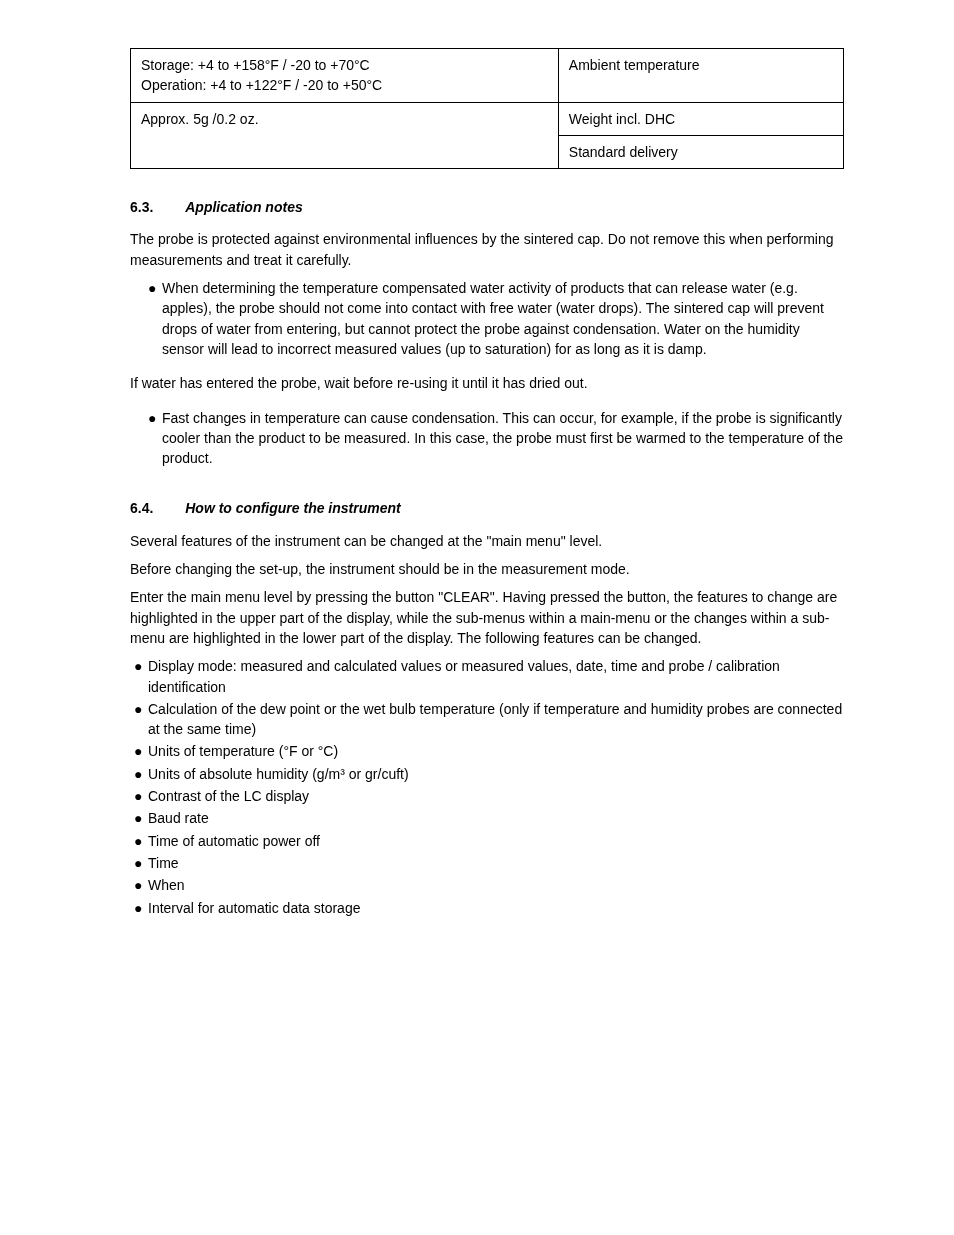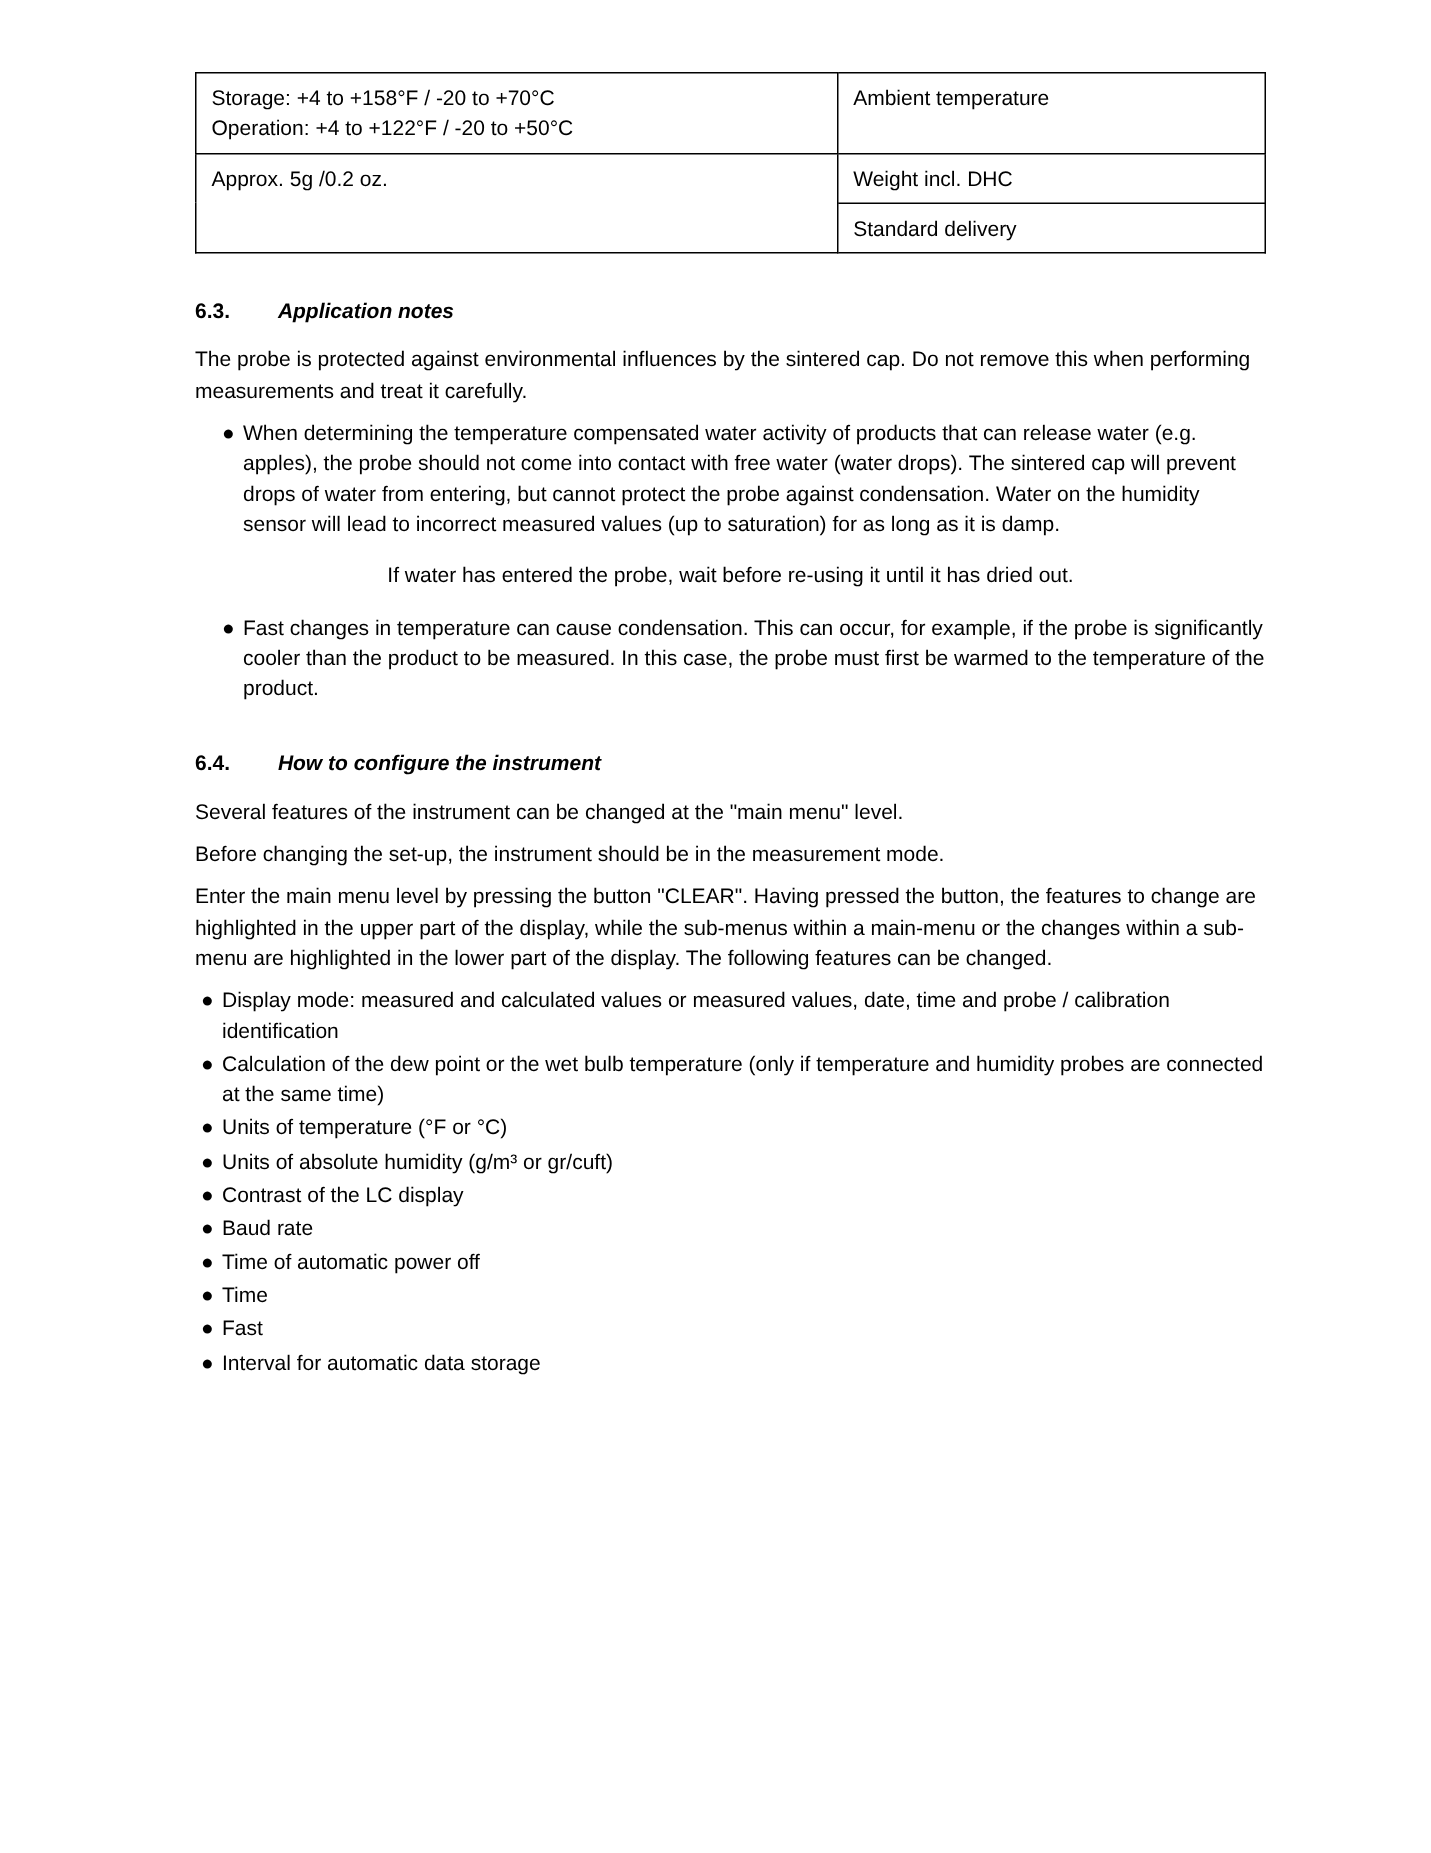--- a/index.html
+++ b/index.html
@@ -27,21 +27,21 @@
     border: 1px solid #000;
     padding: 6px 10px;
     vertical-align: top;
   }
   table.spec td.left { width: 60%; }
   table.spec td.right { width: 40%; }
   .sect-num { font-weight: bold; }
   .sect-title { font-style: italic; font-weight: bold; margin-left: 28px; text-align: right; }
   .sect-row { margin-top: 18px; margin-bottom: 12px; }
   .para { margin: 8px 0; }
-  .center-note { text-align: center; margin: 14px 0; }
+  .center-note { margin: 14px 0; }
   .bullet-block { margin: 6px 0 6px 18px; }
   .bullet-row { display: flex; align-items: flex-start; margin: 2px 0; }
   .bullet-dot { width: 14px; flex: 0 0 auto; }
   .bullet-txt { flex: 1 1 auto; }
   .simple-list { margin: 2px 0 2px 4px; }
   .simple-list .bullet-row .bullet-dot { width: 14px; }
 </style>
 </head>
 <body>
 
@@ -127,21 +127,21 @@
     <div class="bullet-row">
         <div class="bullet-dot">●</div>
         <div class="bullet-txt">Time of automatic power off</div>
       </div>
     <div class="bullet-row">
         <div class="bullet-dot">●</div>
         <div class="bullet-txt">Time</div>
       </div>
     <div class="bullet-row">
         <div class="bullet-dot">●</div>
-        <div class="bullet-txt">Fast</div>
+        <div class="bullet-txt">When</div>
       </div>
     <div class="bullet-row">
         <div class="bullet-dot">●</div>
         <div class="bullet-txt">Interval for automatic data storage</div>
       </div>
   </div>
 
 </div>
 
 </body></html>

